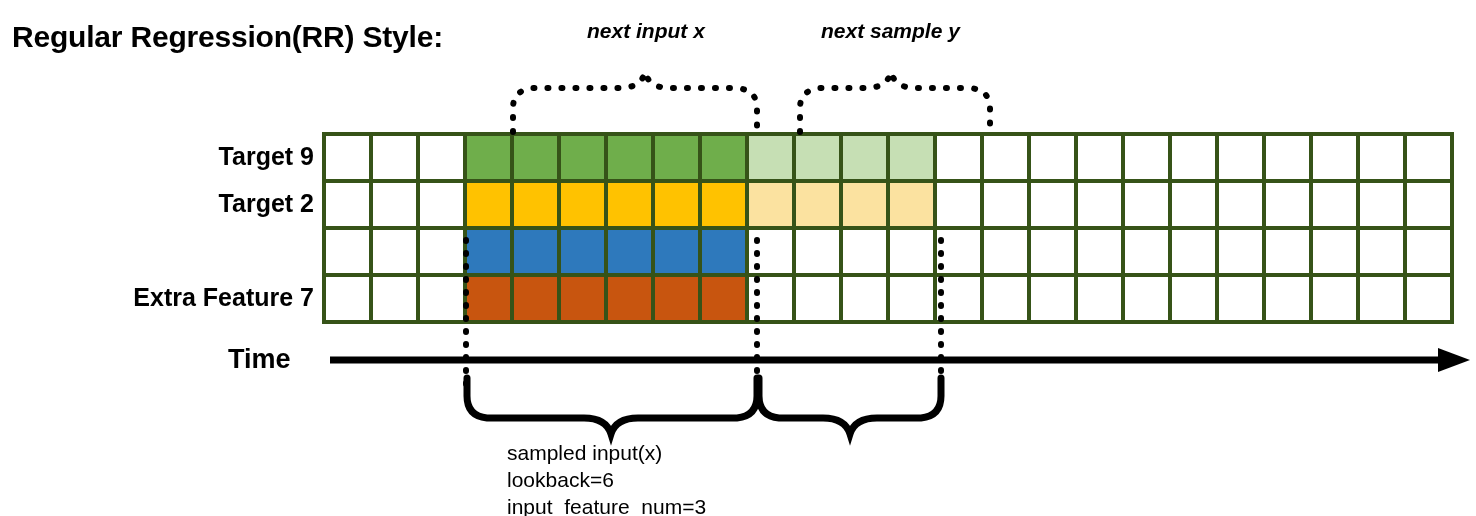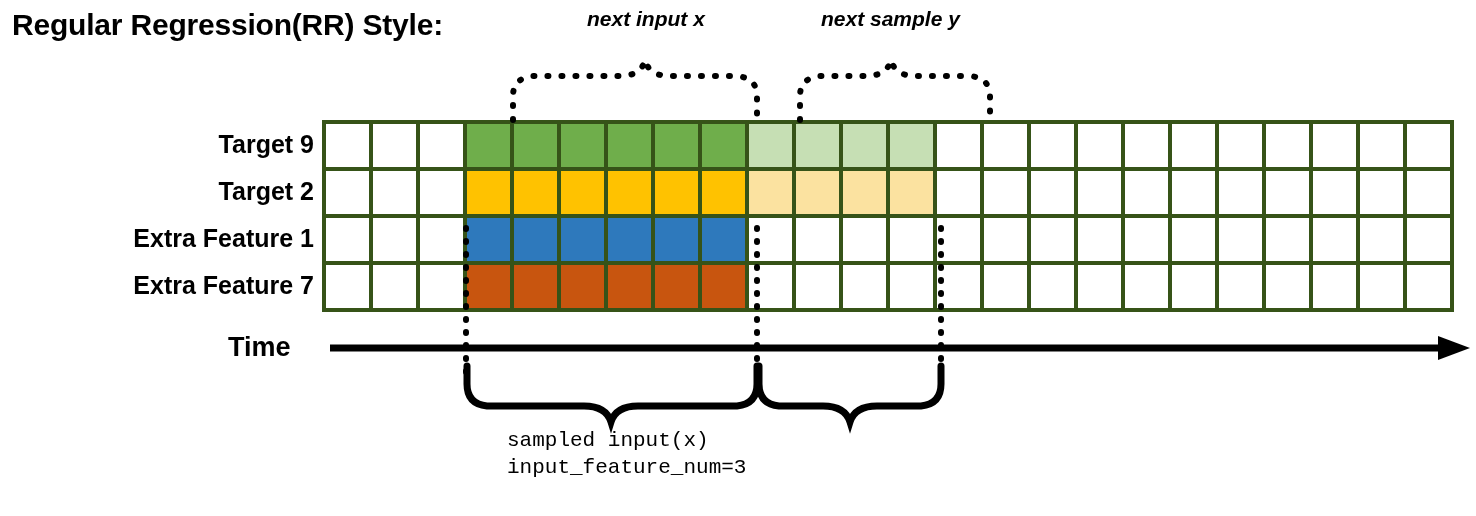--- a/index.html
+++ b/index.html
@@ -3,21 +3,21 @@
 <meta charset="utf-8">
 <style>
   html,body{margin:0;padding:0;}
   body{
     width:1476px;height:516px;
     background:#ffffff;
     font-family:"Liberation Sans", sans-serif;
     overflow:hidden;
     position:relative;
   }
-  #stage{position:absolute;left:0;top:4px;width:1476px;height:448px;}
+  #stage{position:absolute;left:0;top:16px;width:1476px;height:448px;}
 
   
   .title{
     position:absolute;left:12px;top:4px;
     font-size:30px;font-weight:600;color:#000;
     letter-spacing:-0.2px;white-space:nowrap;
   }
 
   
   .row-label{
@@ -50,32 +50,31 @@
   #overlay{position:absolute;left:0;top:0;width:1476px;height:516px;pointer-events:none;}
 
   
   .top-note{
     position:absolute;font-size:21px;font-style:italic;font-weight:600;color:#000;
     white-space:nowrap;
   }
   .bot-note{
     position:absolute;font-size:21px;color:#000;white-space:nowrap;line-height:1.28;
   }
-  .bot-note div{white-space:nowrap;font-family:Liberation Mono, monospace;}
+  .bot-note div{white-space:nowrap;}
 </style>
 </head>
 <body>
 
 <div id="stage">
 
   <div class="title">Regular Regression(RR) Style:</div>
 
   <div class="row-label" style="top:128px;">Target 9</div>
   <div class="row-label" style="top:175px;">Target 2</div>
-  <div class="row-label" style="top:222px;">Extra Feature 1</div>
   <div class="row-label" style="top:269px;">Extra Feature 7</div>
 
   <div id="grid">
       <div class="grid-row">
         <div class="cell" style="background: rgb(255, 255, 255);"></div>
         <div class="cell" style="background: rgb(255, 255, 255);"></div>
         <div class="cell" style="background: rgb(255, 255, 255);"></div>
         <div class="cell" style="background: rgb(111, 174, 75);"></div>
         <div class="cell" style="background: rgb(111, 174, 75);"></div>
         <div class="cell" style="background: rgb(111, 174, 75);"></div>
@@ -197,16 +196,17 @@
     <path d="M 467,362 L 467,380 Q 467,400 487,402 L 584,402 Q 606,402 611,418 Q 616,402 638,402 L 737,402 Q 757,400 757,380 L 757,362" fill="none" stroke="#000" stroke-width="7" stroke-linecap="round"></path>
 
     <path d="M 759,362 L 759,380 Q 759,400 779,402 L 823,402 Q 845,402 850,418 Q 855,402 877,402 L 921,402 Q 941,400 941,380 L 941,362" fill="none" stroke="#000" stroke-width="7" stroke-linecap="round"></path>
   </svg>
 
   <div class="top-note" style="left:587px;top:3px;">next input x</div>
   <div class="top-note" style="left:821px;top:3px;text-align:center;">next sample y</div>
 
   <div class="bot-note" style="left:507px;top:424px;">
     <div>sampled input(x)</div>
+    <div>lookback=6</div>
     <div>input_feature_num=3</div>
   </div>
 
 </div>
 
 </body></html>

